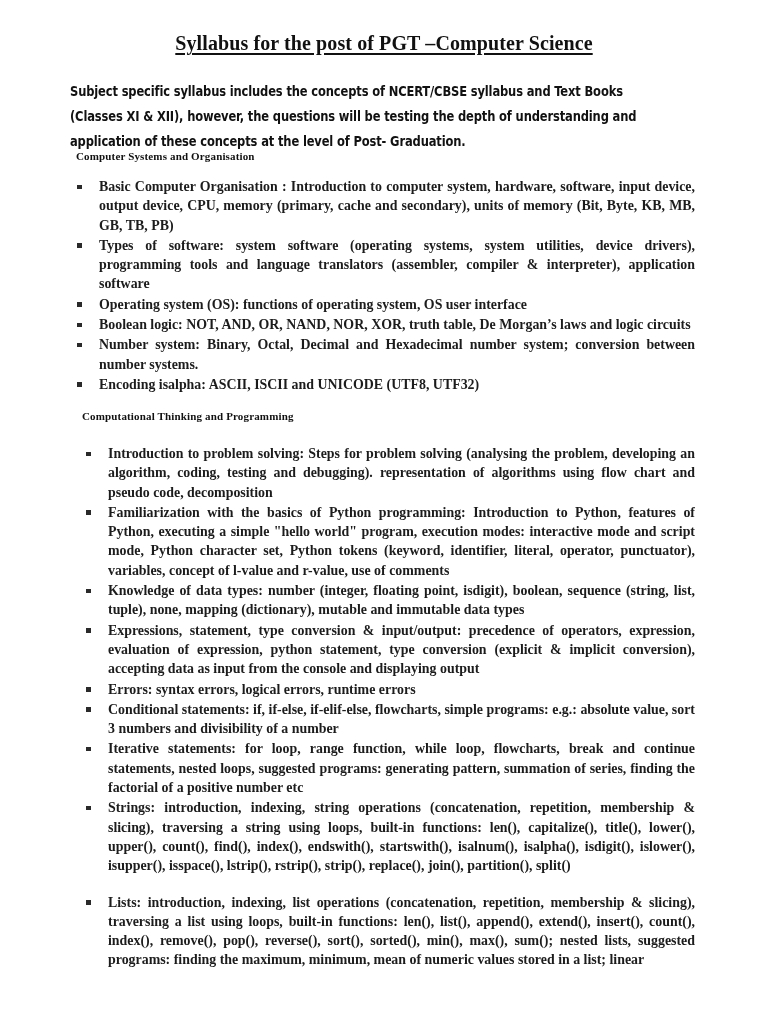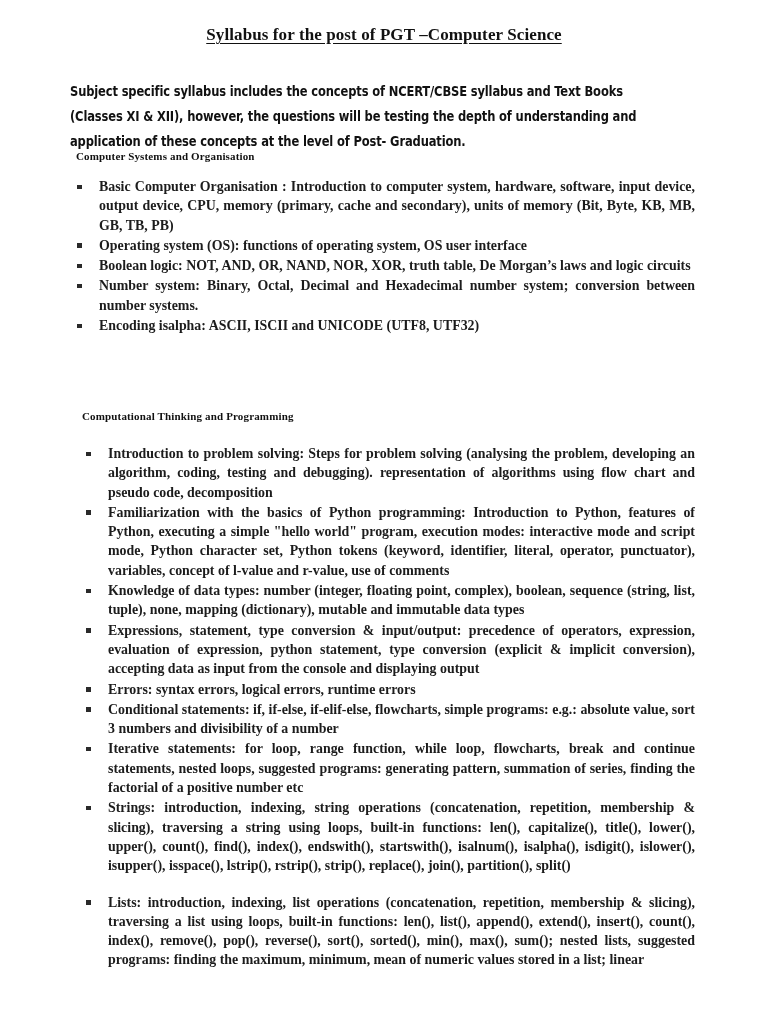--- a/index.html
+++ b/index.html
@@ -23,23 +23,23 @@
     height: 1024px;
     overflow: hidden;
     box-sizing: border-box;
   }
 
   
   .doc-title {
     text-align: center;
     font-family: "Liberation Serif", "DejaVu Serif", serif;
     font-weight: bold;
-    font-size: 17px;
+    font-size: 20px;
     letter-spacing: 0.1px;
-    margin: 8px;
+    margin: 15px;
     padding-top: 17px;
     text-decoration: underline;
     text-underline-offset: 2.5px;
     color: #111;
   }
 
   
   .intro {
     position: absolute;
     top: 66px;
@@ -111,32 +111,33 @@
 <div class="page">
 
   <h1 class="doc-title">Syllabus for the post of PGT  –Computer Science</h1>
 
   <p class="intro">Subject specific syllabus includes the concepts of NCERT/CBSE syllabus and Text Books (Classes XI &amp; XII), however, the questions will be testing the depth of understanding and application of these concepts at the level of Post- Graduation.</p>
 
   <div class="section-heading" id="sec-1-heading">Computer Systems and Organisation</div>
 
   <ul class="bullet-list" id="list-1">
     <li class="bullet-item">Basic Computer Organisation : Introduction to computer system, hardware, software, input device, output device, CPU, memory (primary, cache and secondary), units of memory (Bit, Byte, KB, MB, GB, TB, PB)</li>
+    <li class="bullet-item">Types of software: system software (operating systems, system utilities, device drivers), programming tools and language translators (assembler, compiler &amp; interpreter), application software</li>
     <li class="bullet-item">Operating system (OS): functions of operating system, OS user interface</li>
     <li class="bullet-item">Boolean logic: NOT, AND, OR, NAND, NOR, XOR, truth table, De Morgan’s laws and logic circuits</li>
     <li class="bullet-item">Number system: Binary, Octal, Decimal and Hexadecimal number system; conversion between number systems.</li>
     <li class="bullet-item">Encoding isalpha: ASCII, ISCII and UNICODE (UTF8, UTF32)</li>
   </ul>
 
   <div class="section-heading" id="sec-2-heading">Computational Thinking and Programming</div>
 
   <ul class="bullet-list" id="list-2">
     <li class="bullet-item">Introduction to problem solving: Steps for problem solving (analysing the problem, developing an algorithm, coding, testing and debugging). representation of algorithms using flow chart and pseudo code, decomposition</li>
     <li class="bullet-item">Familiarization with the basics of Python programming: Introduction to Python, features of Python, executing a simple "hello world" program, execution modes: interactive mode and script mode, Python character set, Python tokens (keyword, identifier, literal, operator, punctuator), variables, concept of l-value and r-value, use of comments</li>
-    <li class="bullet-item">Knowledge of data types: number (integer, floating point, complex), boolean, sequence (string, list, tuple), none, mapping (dictionary), mutable and immutable data types</li>
+    <li class="bullet-item">Knowledge of data types: number (integer, floating point, isdigit), boolean, sequence (string, list, tuple), none, mapping (dictionary), mutable and immutable data types</li>
     <li class="bullet-item">Expressions, statement, type conversion &amp; input/output: precedence of operators, expression, evaluation of expression, python statement, type conversion (explicit &amp; implicit conversion), accepting data as input from the console and displaying output</li>
     <li class="bullet-item">Errors: syntax errors, logical errors, runtime errors</li>
     <li class="bullet-item">Conditional statements: if, if-else, if-elif-else, flowcharts, simple programs: e.g.: absolute value, sort 3 numbers and divisibility of a number</li>
     <li class="bullet-item">Iterative statements: for loop, range function, while loop, flowcharts, break and continue statements, nested loops, suggested programs: generating pattern, summation of series, finding the factorial of a positive number etc</li>
     <li class="bullet-item">Strings: introduction, indexing, string operations (concatenation, repetition, membership &amp; slicing), traversing a string using loops, built-in functions: len(), capitalize(), title(), lower(), upper(), count(), find(), index(), endswith(), startswith(), isalnum(), isalpha(), isdigit(), islower(), isupper(), isspace(), lstrip(), rstrip(), strip(), replace(), join(), partition(), split()</li>
     <li class="bullet-item spaced-before">Lists: introduction, indexing, list operations (concatenation, repetition, membership &amp; slicing), traversing a list using loops, built-in functions: len(), list(), append(), extend(), insert(), count(), index(), remove(), pop(), reverse(), sort(), sorted(), min(), max(), sum(); nested lists, suggested programs: finding the maximum, minimum, mean of numeric values stored in a list; linear</li>
   </ul>
 
 </div>
 

